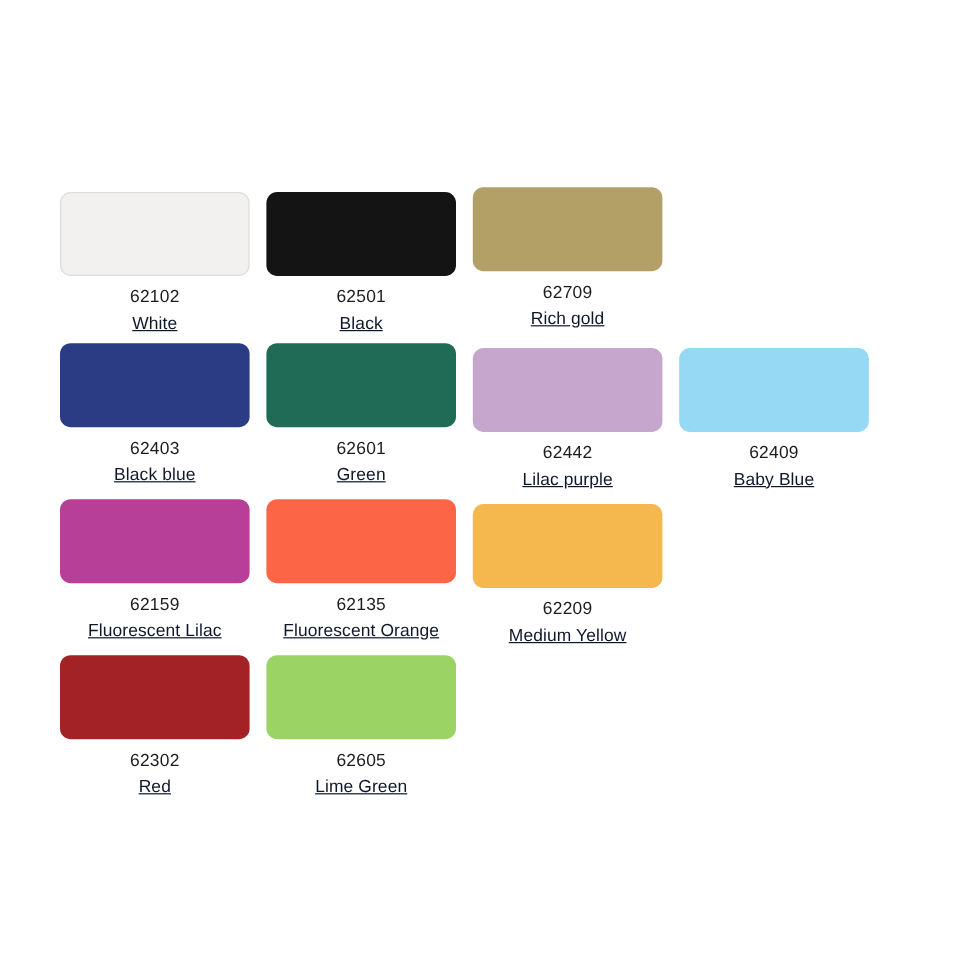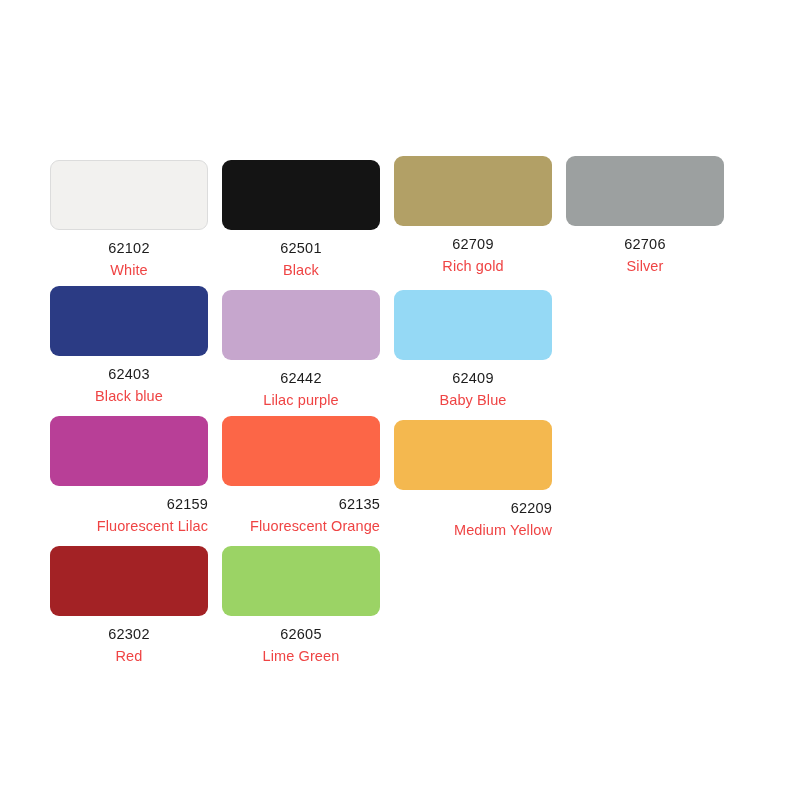--- a/index.html
+++ b/index.html
@@ -50,30 +50,31 @@
     margin-top: 11px;
     font-size: 14.5px;
     color: #1c1c1c;
     line-height: 1.0;
     letter-spacing: 0.2px;
   }
 
   .swatch-name {
     margin-top: 7px;
     font-size: 14.5px;
-    color: #ef4444;
+    color: #0f172a;
     line-height: 1.0;
     letter-spacing: 0.1px;
     white-space: nowrap;
+    text-decoration: underline;
   }
 
   
   .row-1 .swatch-cell { margin-bottom: 9px; }
   .row-2 .swatch-cell { margin-bottom: 9px; }
-  .row-3 .swatch-cell { margin-bottom: 9px; align-items: flex-end; }
+  .row-3 .swatch-cell { margin-bottom: 9px; }
 
   
   .nudge-up { margin-top: -4px; align-items: center; }
   .nudge-down { margin-top: 4px; }
 </style>
 </head>
 <body>
 
 <div id="swatch-chart">
 
@@ -90,36 +91,36 @@
       <div class="swatch-code">62501</div>
       <div class="swatch-name">Black</div>
     </div>
 
     <div class="swatch-cell nudge-up">
       <div class="swatch-chip" style="background-color: rgb(178, 160, 102);"></div>
       <div class="swatch-code">62709</div>
       <div class="swatch-name">Rich gold</div>
     </div>
 
-    <div class="swatch-cell nudge-up">
-      <div class="swatch-chip" style="background-color: rgb(156, 160, 160);"></div>
-      <div class="swatch-code">62706</div>
-      <div class="swatch-name">Silver</div>
-    </div>
 
   </div>
 
   <div class="swatch-grid row-2">
 
     <div class="swatch-cell">
       <div class="swatch-chip" style="background-color: rgb(43, 59, 132);"></div>
       <div class="swatch-code">62403</div>
       <div class="swatch-name">Black blue</div>
     </div>
 
+    <div class="swatch-cell">
+      <div class="swatch-chip" style="background-color: rgb(31, 107, 85);"></div>
+      <div class="swatch-code">62601</div>
+      <div class="swatch-name">Green</div>
+    </div>
 
     <div class="swatch-cell nudge-down">
       <div class="swatch-chip" style="background-color: rgb(198, 166, 205);"></div>
       <div class="swatch-code">62442</div>
       <div class="swatch-name">Lilac purple</div>
     </div>
 
     <div class="swatch-cell nudge-down">
       <div class="swatch-chip" style="background-color: rgb(149, 217, 245);"></div>
       <div class="swatch-code">62409</div>

